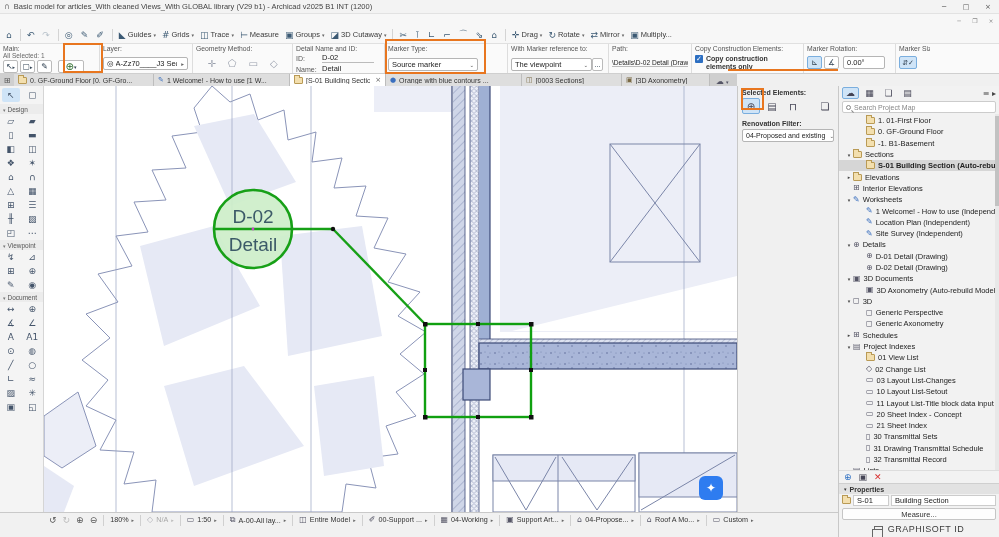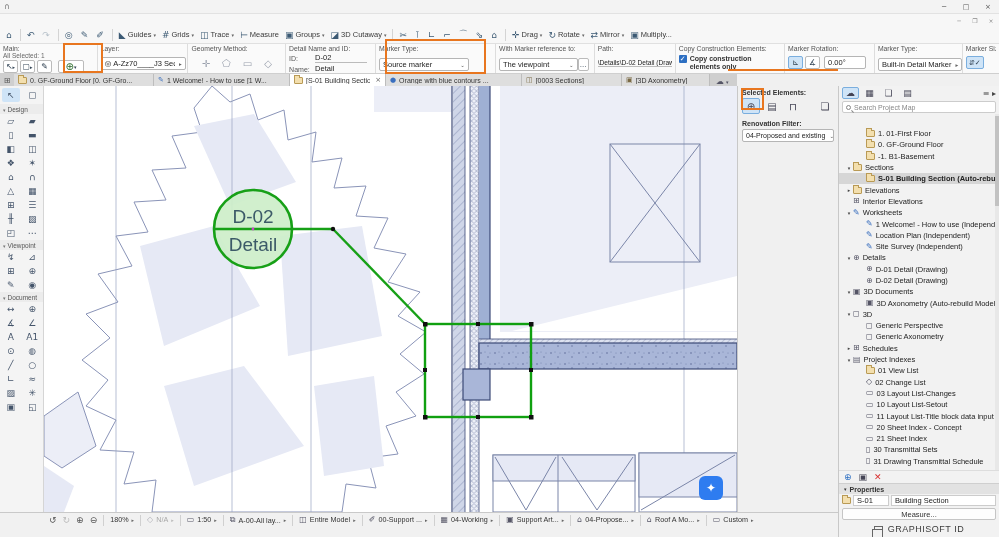--- a/index.html
+++ b/index.html
@@ -99,21 +99,21 @@
   .nav-icons { height:14px; display:flex; align-items:center; padding:1px 3px; }
   .nav-btn { width:17px; height:12px; display:flex; align-items:center; justify-content:center;
     font-size:9px; color:#445; border-radius:2px; margin-right:2px; }
   .nav-btn.sel { background:#cfe4f7; border:1px solid #7aaede; }
   .nav-menu { margin-left:auto; font-size:8px; color:#444; }
   .nav-search { height:12px; margin:1px 3px; background:#fff; border:1px solid #ccc; border-radius:2px;
     display:flex; align-items:center; padding:0 3px; color:#888; font-size:7px; }
   .glass { width:5px; height:5px; border:1px solid #888; border-radius:50%; position:relative; margin-right:3px; flex:none; }
   .glass::after { content:""; position:absolute; width:3px; height:1px; background:#888;
     transform:rotate(45deg); left:4px; top:5px; }
-  #tree { flex:1; overflow:hidden; position:relative; padding-top:14px; }
+  #tree { flex:1; overflow:hidden; position:relative; padding-top:1px; }
   .trow { height:11.3px; display:flex; align-items:center; white-space:nowrap; font-size:7.5px; color:#222; }
   .trow.sel { background:#d6d6d6; font-weight:bold; }
   .texp { width:8px; font-size:5px; color:#444; text-align:center; flex:none; }
   .tico { margin-right:3px; font-size:8px; color:#556; flex:none;
     font-family:"DejaVu Sans", sans-serif; line-height:8px; }
   .ico-folder { width:9px; height:7px; background:#f3dfae; border:1px solid #b99a55; border-radius:1px; position:relative; }
   .ico-folder::before { content:""; position:absolute; left:-1px; top:-3px; width:4px; height:2px;
     background:#f3dfae; border:1px solid #b99a55; border-bottom:none; }
   .ico-worksheet { color:#3a6fbf; }
   .tscroll { position:absolute; right:0; top:0; width:4px; height:100%; background:#e8e8e8; }
@@ -151,20 +151,21 @@
   .sb-item { display:flex; align-items:center; font-size:7.2px; color:#333; padding:0 3px; white-space:nowrap; }
   .sb-item .ic { font-size:8px; color:#556; margin-right:3px; }
   .sb-item .ar { font-size:5px; color:#666; margin-left:3px; }
   .sb-item.grayed { opacity:.4; }
 </style>
 </head>
 <body>
 
 <div id="titlebar">
   <span class="app-icon g">∩</span>
+  <span class="title">Basic model for articles_With cleaned Views_With GLOBAL library (V29 b1) - Archicad v2025 B1 INT (1200)</span>
   <div class="winctl">
     <span class="g">─</span>
     <span class="g">□</span>
     <span class="g close">×</span>
   </div>
 </div>
 
 <div id="menubar">
   <div id="docctl">
     <span class="g">─</span>
@@ -356,29 +357,20 @@
     <div class="if-label">Marker Rotation:</div>
     <div class="if-row" style="margin-top:4px">
       <span class="mini-btn sel">
           <span class="g">⊾</span>
         </span>
       <span class="mini-btn">
           <span class="g">∡</span>
         </span>
       <span class="combo" style="width:42px;margin-left:2px">
           <span>0.00°</span>
-        </span>
-    </div>
-  </div>
-  <div class="if-sec" style="width:90px">
-    <div class="if-label">Marker Type:</div>
-    <div class="if-row" style="margin-top:6px">
-      <span class="combo" style="width:84px">
-        <span>Built-in Detail Marker</span>
-          <span class="car g">▸</span>
         </span>
     </div>
   </div>
   <div class="if-sec" style="width:37px;border-right:none">
     <div class="if-label" style="overflow:hidden">Marker Size an...</div>
     <div class="if-row" style="margin-top:4px">
       <span class="mini-btn sel" style="width:18px">
           <span class="g" style="font-size:7px">⇵✓</span>
         </span>
     </div>

